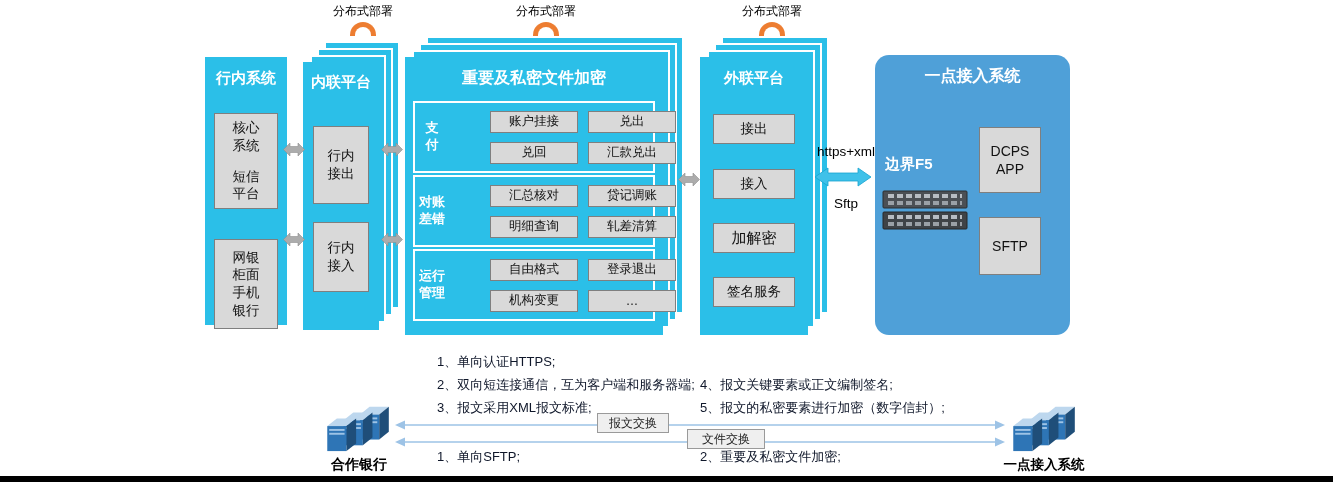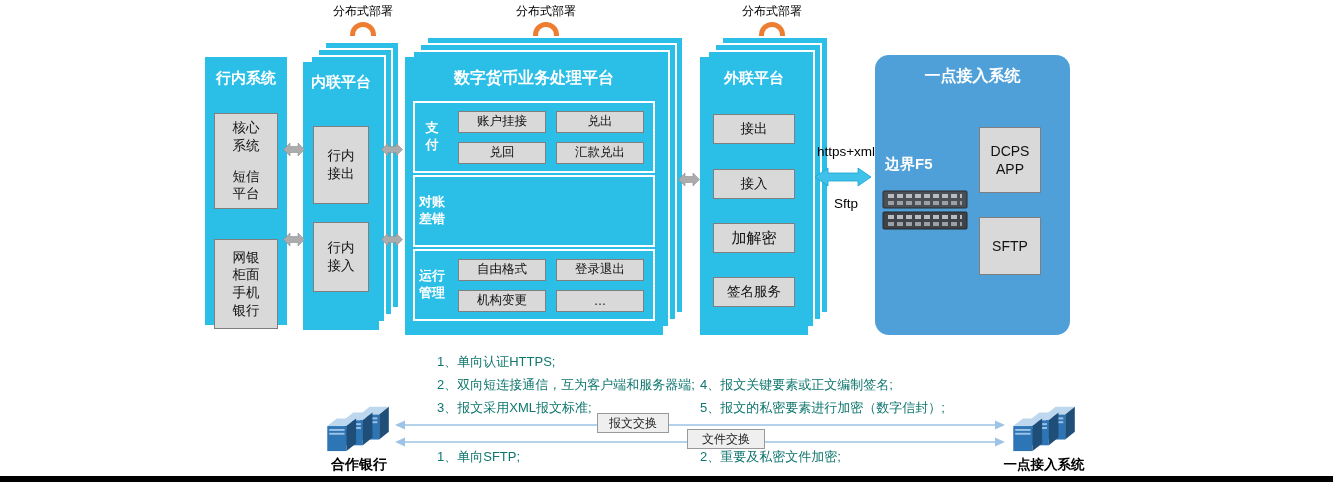--- a/index.html
+++ b/index.html
@@ -11,21 +11,21 @@
   .layer { position: absolute; background: #2BBFE8; border: 2px solid #fff; }
   .z1 { z-index: 1; } .z2 { z-index: 2; } .z3 { z-index: 3; }
 
   .ptitle { color: #fff; font-weight: 700; text-align: center; margin-top: 12px; font-size: 15px; }
   .ptitle.big { font-size: 16px; margin-top: 11px; }
 
   .graybox { position: absolute; background: #D9D9D9; border: 1px solid #7f7f7f;
              display: flex; flex-direction: column; align-items: center; justify-content: center;
              text-align: center; font-size: 13.5px; color: #111; line-height: 1.3; }
   .gbtn { background: #D9D9D9; border: 1px solid #7f7f7f; display: flex; align-items: center;
-          justify-content: center; font-size: 12.5px; color: #111; width: 88px; height: 22px; text-align: center; }
+          justify-content: center; font-size: 12.5px; color: #111; width: 88px; height: 22px; text-align: center; margin-left: 32px; }
 
   .dcpp-row { position: absolute; left: 8px; width: 242px; height: 72px; border: 2px solid #fff;
               display: flex; align-items: center; }
   .row-label { width: 34px; display: flex; align-items: center; justify-content: center; }
   .lbl { display: inline-block; word-break: break-all; color: #fff; font-weight: 700;
          font-size: 13px; line-height: 1.3; text-align: center; }
   .w1 { width: 14px; } .w2 { width: 27px; }
   .row-btns { flex: 1; display: grid; grid-template-columns: repeat(2, 88px); gap: 9px 10px; justify-content: center; }
 
   .deploy { position: absolute; width: 90px; text-align: center; z-index: 5; top: 3px; }
@@ -35,21 +35,21 @@
 
   .harrow { position: absolute; z-index: 6; }
   .flowsvg { position: absolute; z-index: 5; }
 
   .access { position: absolute; left: 875px; top: 55px; width: 195px; height: 280px;
             background: #4FA0D8; border-radius: 14px; z-index: 4; }
   .f5 { position: absolute; left: 10px; top: 100px; width: 74px; text-align: left;
         color: #fff; font-weight: 700; font-size: 15px; }
 
   .linklabel { position: absolute; font-size: 13.5px; text-align: center; color: #000; z-index: 6; }
-  .note { position: absolute; font-size: 13px; color: #0f766e; white-space: nowrap; }
+  .note { position: absolute; font-size: 13px; color: #0f172a; white-space: nowrap; }
   .xbtn { position: absolute; background: #EFEFEF; border: 1px solid #9a9a9a; font-size: 12px;
           display: flex; align-items: center; justify-content: center; z-index: 7; color: #222; }
   .eplabel { position: absolute; font-weight: 700; font-size: 14px; text-align: center; color: #000; }
   .srv { position: absolute; z-index: 5; }
   .blackbar { position: absolute; left: 0; top: 476px; width: 1333px; height: 6px; background: #000; }
 </style>
 </head>
 <body>
 
 <div class="canvas">
@@ -82,37 +82,43 @@
   <div class="cyanpanel" style="left:303px;top:62px;width:76px;height:268px">
     <div class="ptitle" style="margin-top:11px">内联平台</div>
     <div class="graybox" style="left:10px;top:64px;width:56px;height:78px;padding:0 12px">行内接出</div>
     <div class="graybox" style="left:10px;top:160px;width:56px;height:70px;padding:0 12px">行内接入</div>
   </div>
 
   <div class="layer z1" style="left:426px;top:36px;width:258px;height:278px"></div>
   <div class="layer z2" style="left:419px;top:43px;width:258px;height:278px"></div>
   <div class="layer z3" style="left:412px;top:50px;width:258px;height:278px"></div>
   <div class="cyanpanel" style="left:405px;top:57px;width:258px;height:278px">
-    <div class="ptitle big">数字货币业务处理平台</div>
+    <div class="ptitle big">重要及私密文件加密</div>
 
     <div class="dcpp-row" style="top:44px">
       <div class="row-label">
         <span class="lbl w1">支付</span>
       </div>
       <div class="row-btns">
         <div class="gbtn">账户挂接</div>
         <div class="gbtn">兑出</div>
         <div class="gbtn">兑回</div>
         <div class="gbtn">汇款兑出</div>
       </div>
     </div>
 
     <div class="dcpp-row" style="top:118px">
       <div class="row-label">
         <span class="lbl w2">对账差错</span>
+      </div>
+      <div class="row-btns">
+        <div class="gbtn">汇总核对</div>
+        <div class="gbtn">贷记调账</div>
+        <div class="gbtn">明细查询</div>
+        <div class="gbtn">轧差清算</div>
       </div>
     </div>
 
     <div class="dcpp-row" style="top:192px">
       <div class="row-label">
         <span class="lbl w2">运行管理</span>
       </div>
       <div class="row-btns">
         <div class="gbtn">自由格式</div>
         <div class="gbtn">登录退出</div>

